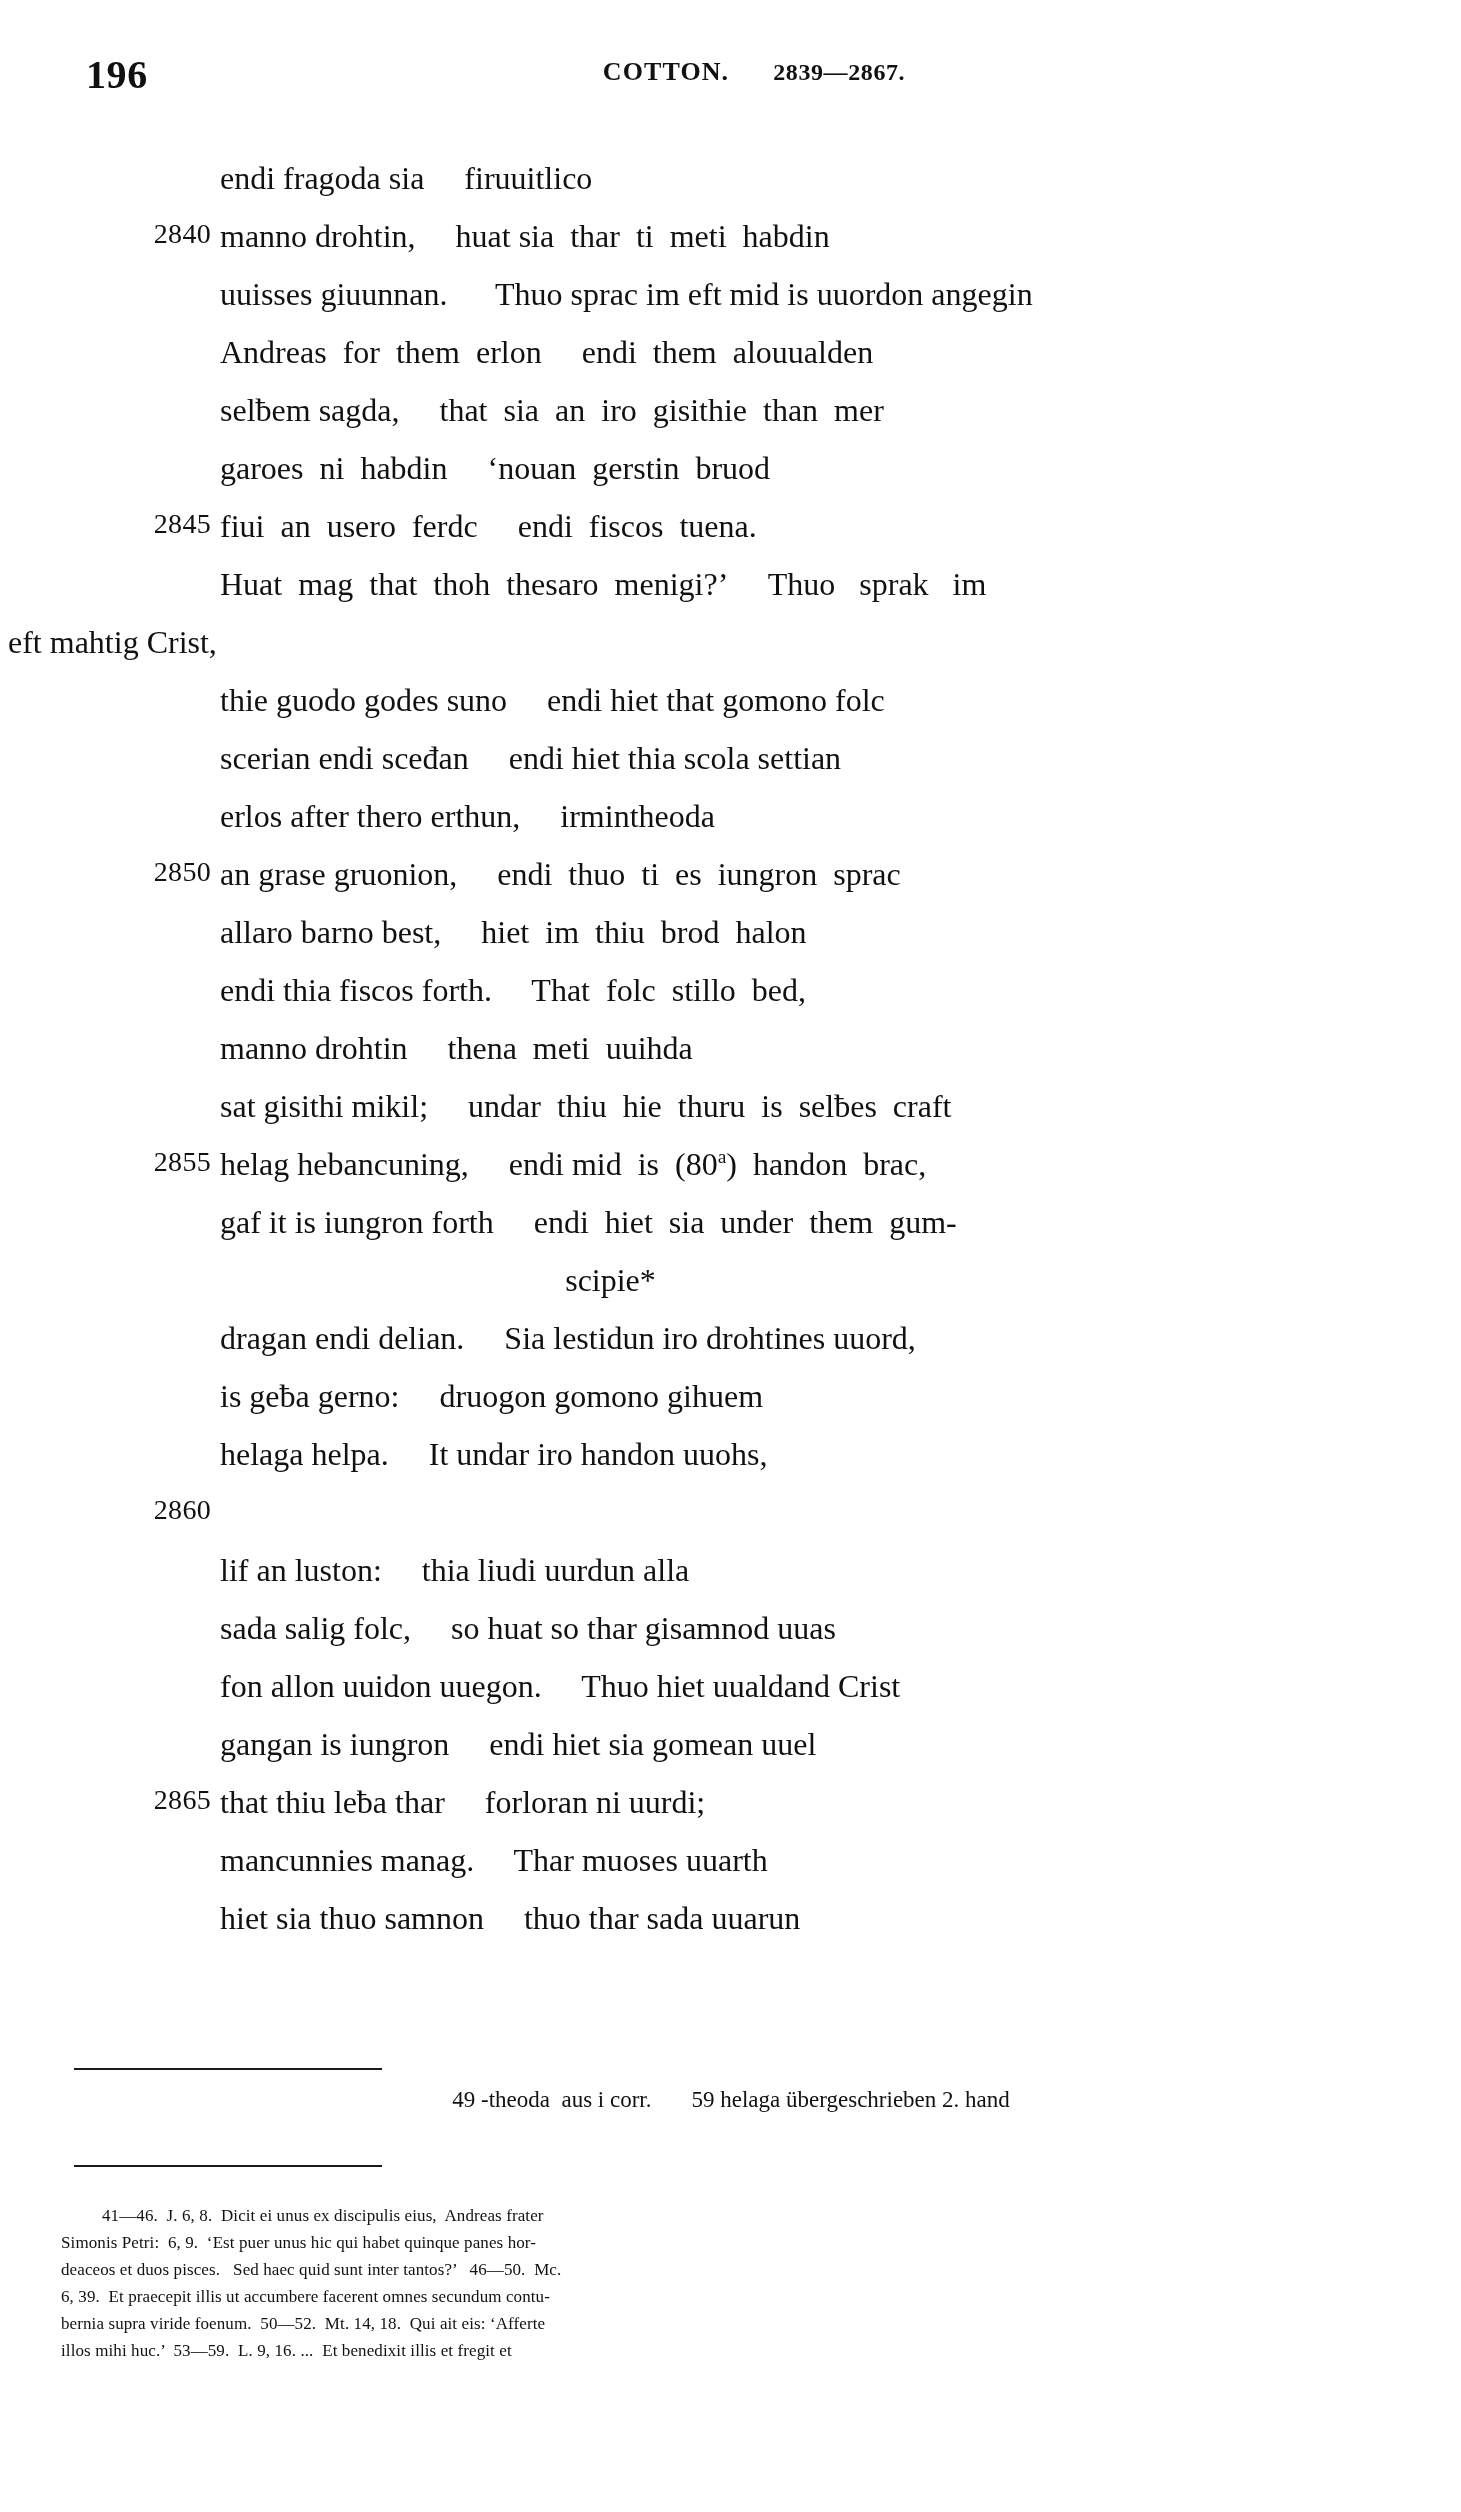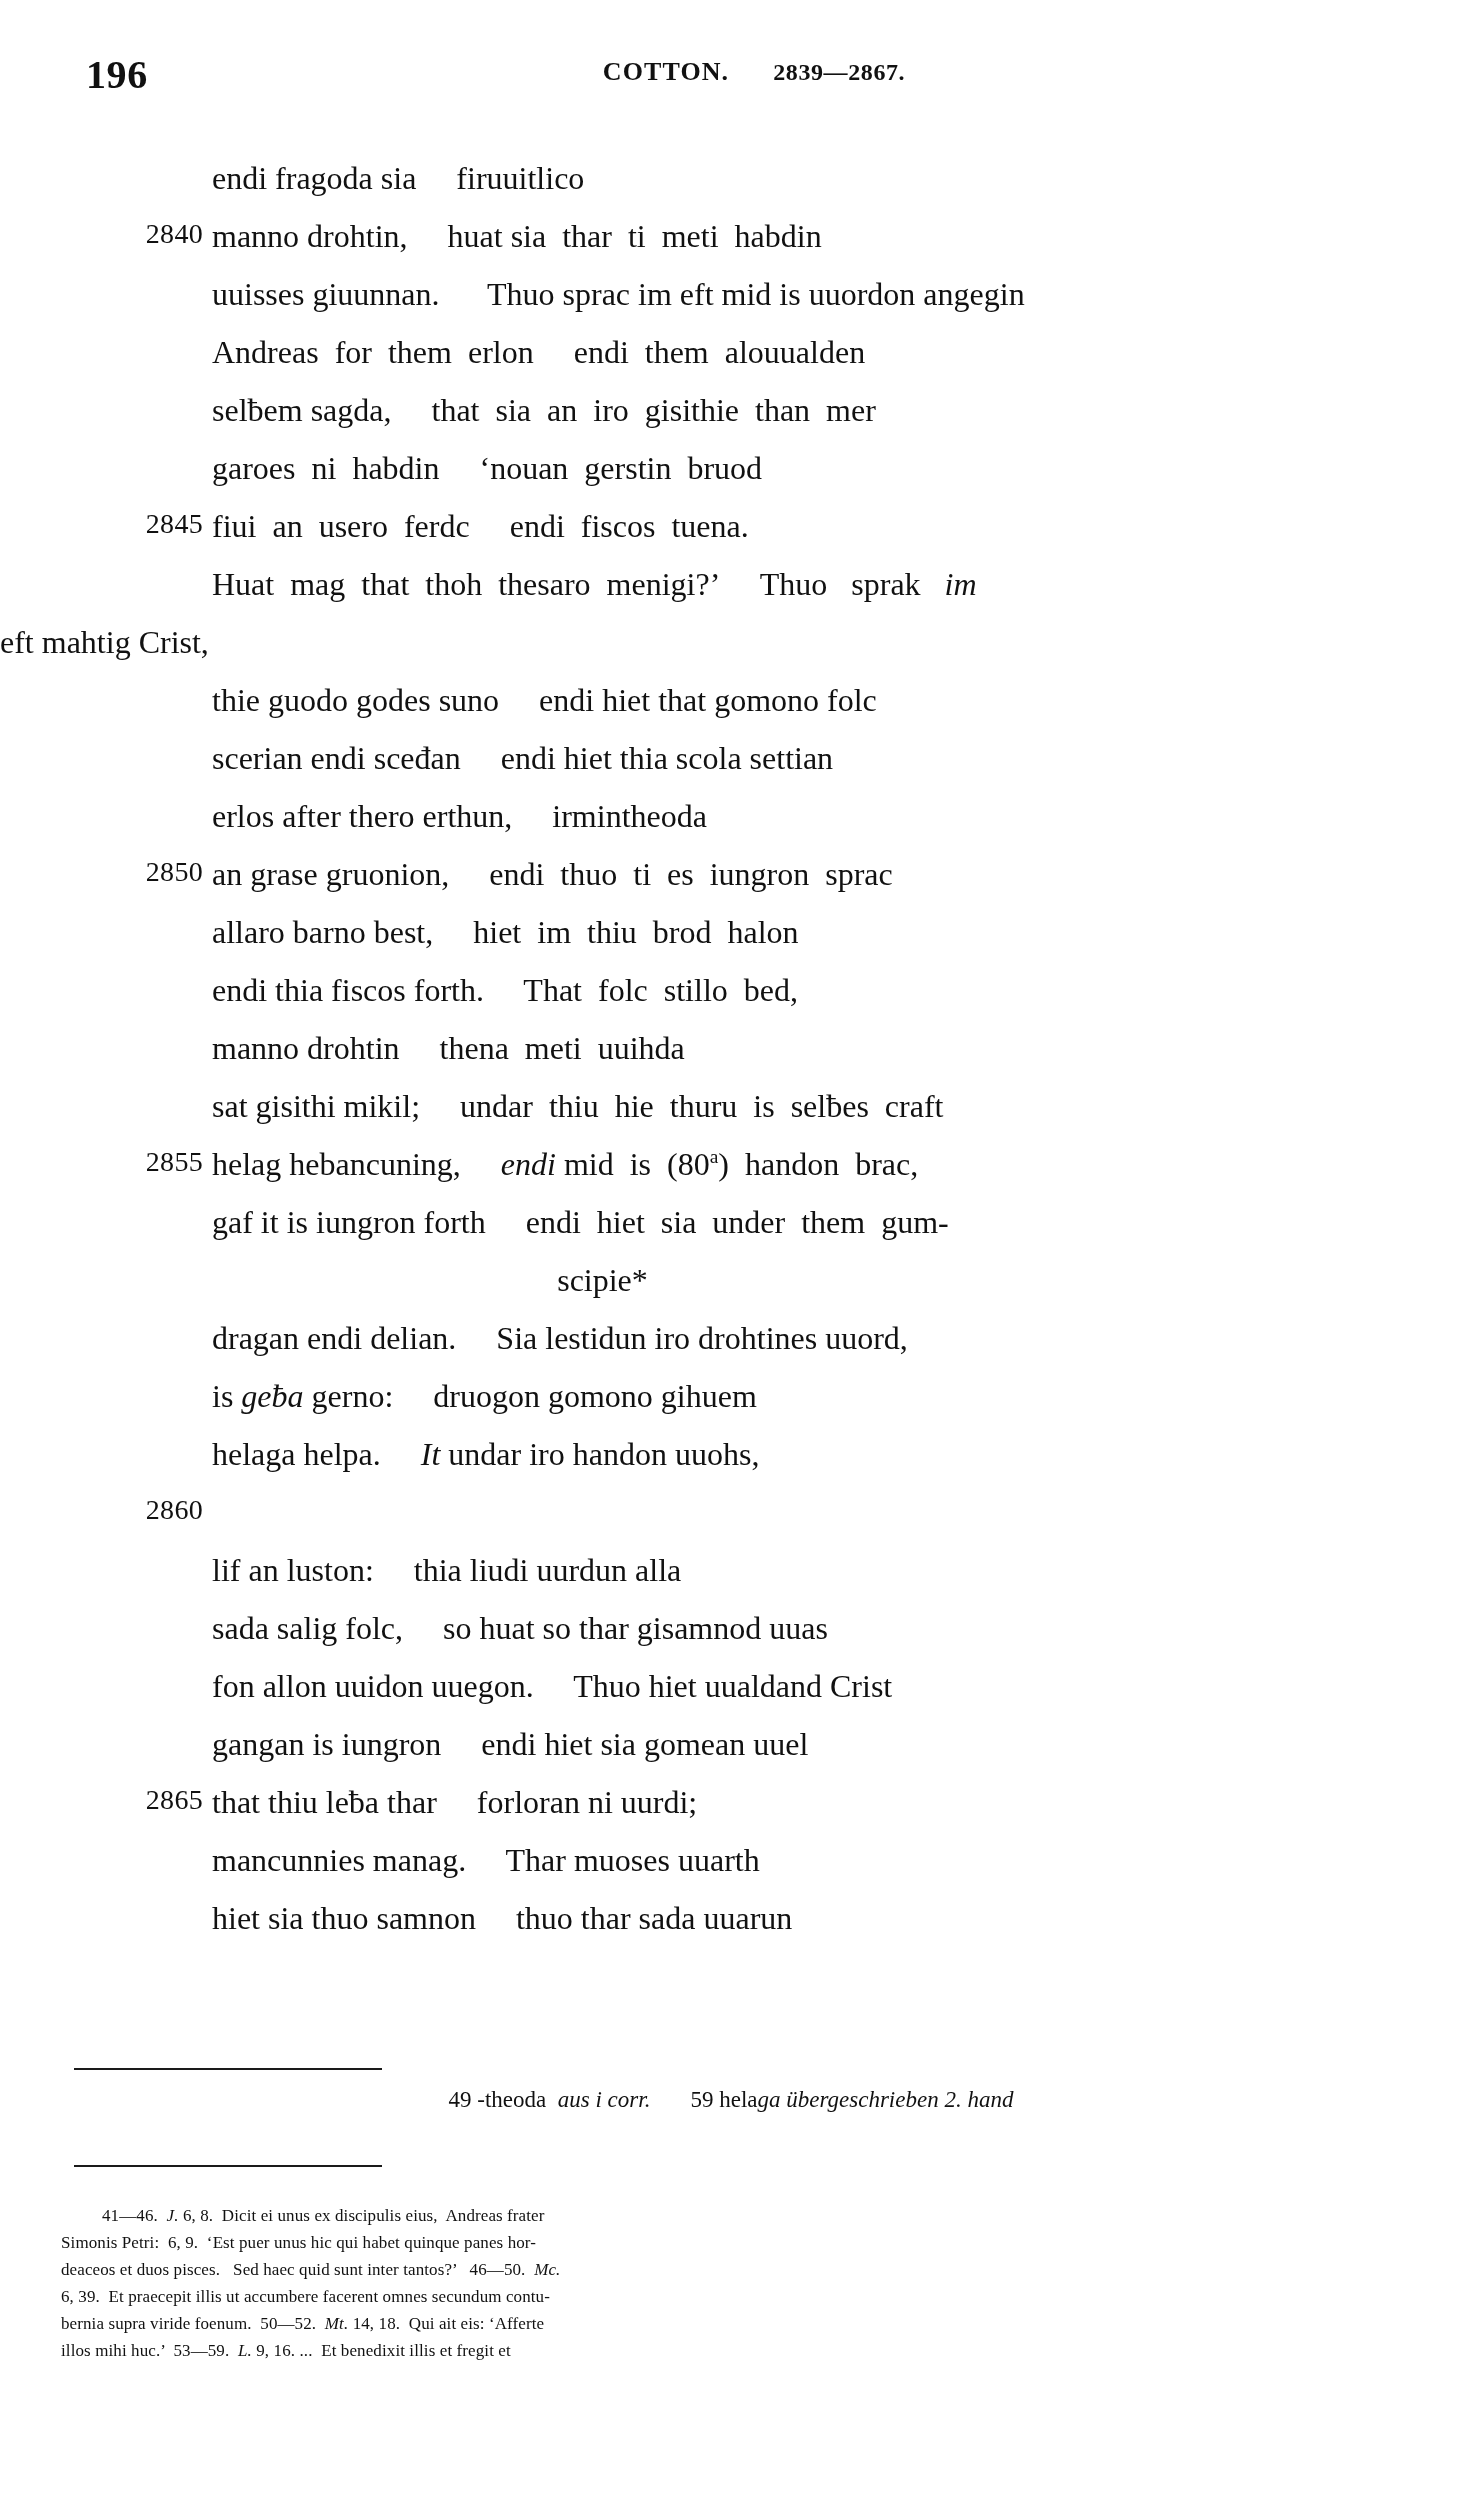--- a/index.html
+++ b/index.html
@@ -25,38 +25,39 @@
   }
   .runtitle .rt-small { font-size:24px; letter-spacing:0.6px;margin-left:44px; }
 
   
   .verse { position:absolute; left:0; top:160px; width:1462px; }
   .vline {
     position:relative;
     height:58px;
     font-size:32px;
     white-space:pre;
+    margin-left:8px;
   }
   .vline .num {
     position:absolute; left:0; width:203px;
     text-align:right;
     font-size:28px;
     letter-spacing:0.3px;
   }
   .vline .txt {
     position:absolute; left:212px; top:0;
     white-space:pre;
   }
   .vline.center .txt {
     left:0; width:1382px; 
   }
   .vline.center2 .txt {
     left:0; width:1205px; text-align:center;
   }
-  .it { font-style:italic; }
+  .it { }
   .sup { font-size:19.4px; vertical-align:super; line-height:0; font-style:normal; }
 
   
   .rule { position:absolute; height:1.7px; background:#1a1a1a; }
   .rule-a { left:74px; top:2068px; width:308px; }
   .rule-b { left:74px; top:2165px; width:308px; }
 
   
   .appcrit {
     position:absolute; left:0; top:2087px; width:1462px;

